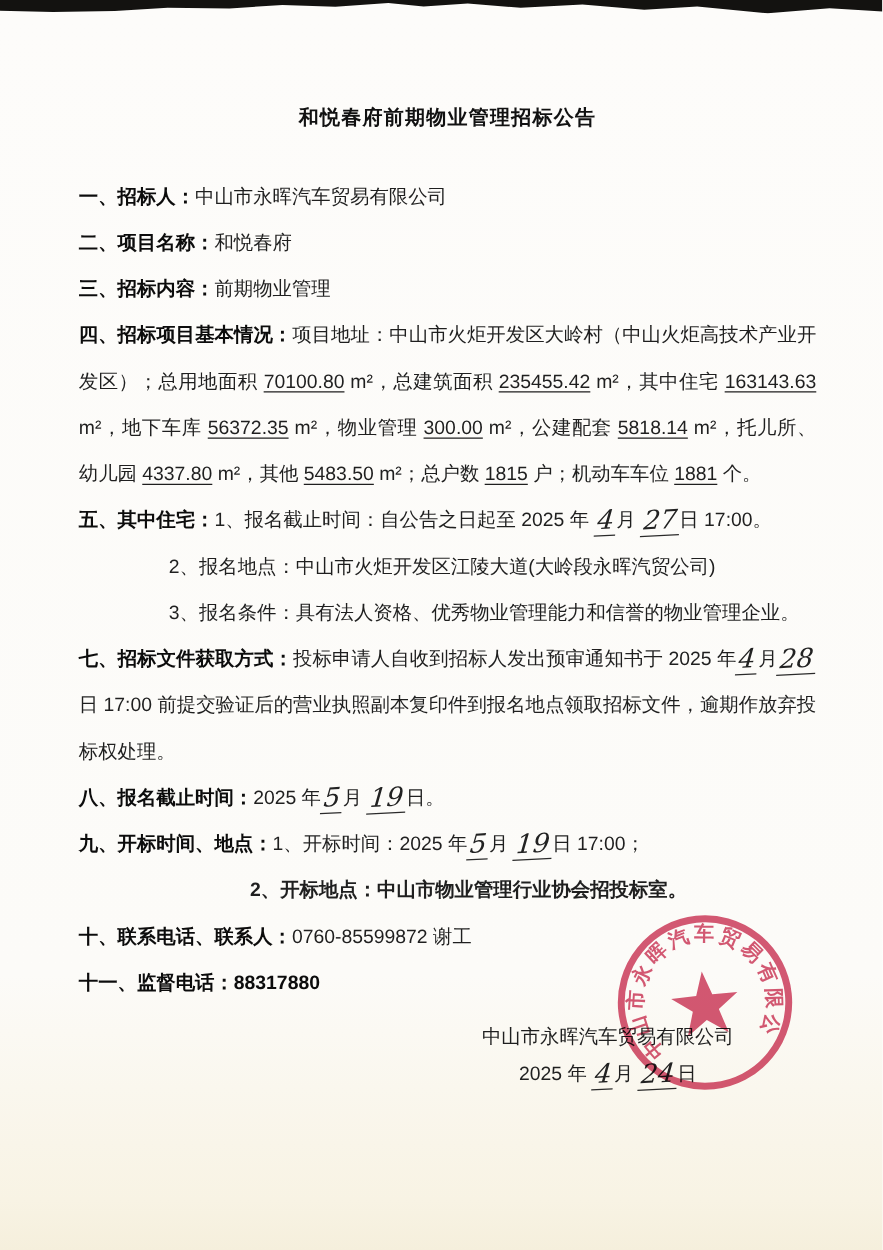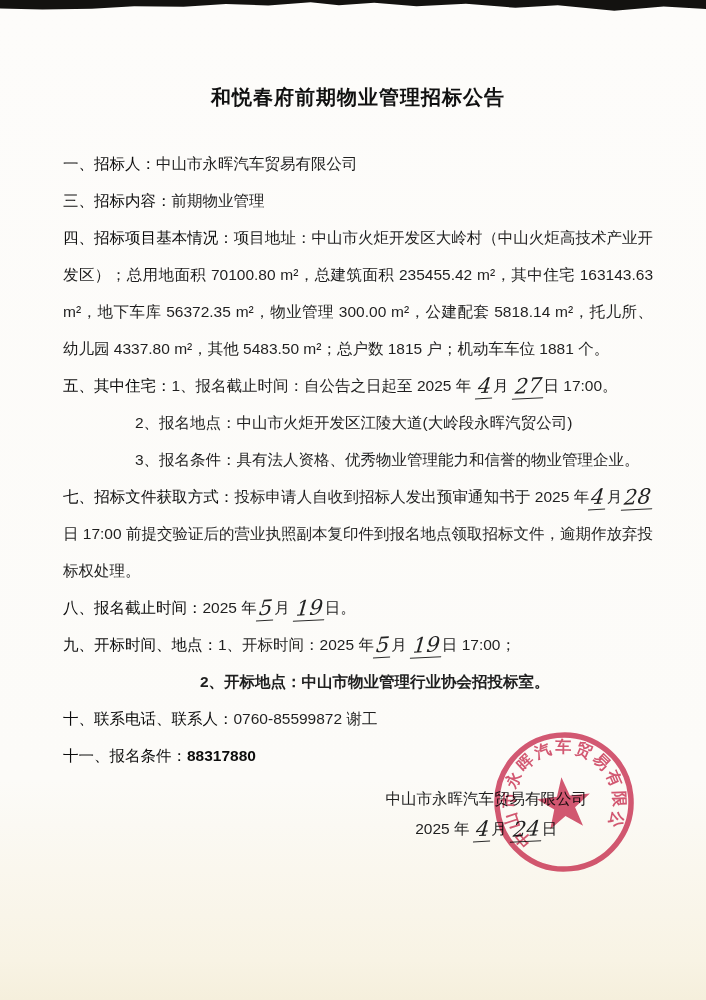--- a/index.html
+++ b/index.html
@@ -7,28 +7,28 @@
     width:706px;height:1000px;position:relative;overflow:hidden;
     font-family:"Liberation Sans",sans-serif;
     background:linear-gradient(180deg,#fdfcfa 0%,#fcfbf8 78%,#f8f3e4 96%,#f5efdc 100%);
   }
   .scan-band{
     position:absolute;top:0;left:0;width:706px;height:13px;background:#131210;
     clip-path:polygon(0 0,100% 0,100% 70%,94% 50%,87% 82%,79% 40%,73% 60%,66% 28%,59% 48%,53% 22%,48% 40%,44% 18%,38% 42%,32% 30%,26% 52%,19% 48%,13% 68%,6% 74%,0 66%);
   }
   .content{position:absolute;left:63px;top:0;width:590px;}
   h1.title{
-    margin:84px 0 34px 0;text-align:center;font-size:20px;letter-spacing:1px;
+    margin:84px 0 34px 0;text-align:center;font-size:16px;letter-spacing:1px;
     font-weight:700;color:#111;
   }
   p.line{margin:0;font-size:15.5px;line-height:37px;color:#1f1f1f;}
   p.just{text-align:justify;}
-  .lbl{font-weight:400;color:#0c0c0c;}
+  .lbl{font-weight:700;color:#0c0c0c;}
   .b{font-weight:700;color:#0c0c0c;}
-  .u{text-underline-offset:3px;}
+  .u{text-decoration:underline;text-underline-offset:3px;}
   .indent1{padding-left:72px;}
   .indent2{padding-left:137px;font-weight:bold;}
   .hw{
     font-family:"DejaVu Serif",serif;font-style:italic;font-size:21px;
     display:inline-block;transform:skewX(-8deg) rotate(-3deg);
     border-bottom:1.6px solid #2a2a2a;line-height:1;padding:0 2px 1px 2px;
     vertical-align:-2px;color:#222;
   }
   .sig{
     width:max-content;margin:10px 66px 0 auto;text-align:center;
@@ -45,40 +45,41 @@
 <body>
 
 <div class="scan-band"></div>
 
 <div class="content">
 
   <h1 class="title">和悦春府前期物业管理招标公告</h1>
 
   <p class="line"><span class="lbl">一、招标人：</span><span>中山市永晖汽车贸易有限公司</span></p>
 
+  <p class="line"><span class="lbl">二、项目名称：</span><span>和悦春府</span></p>
 
   <p class="line"><span class="lbl">三、招标内容：</span><span>前期物业管理</span></p>
 
   <p class="line just"><span class="lbl">四、招标项目基本情况：</span><span><span>项目地址：中山市火炬开发区大岭村（中山火炬高技术产业开发区）；总用地面积 </span><span class="u">70100.80</span><span> m²，总建筑面积 </span><span class="u">235455.42</span><span> m²，其中住宅 </span><span class="u">163143.63</span><span> m²，地下车库 </span><span class="u">56372.35</span><span> m²，物业管理 </span><span class="u">300.00</span><span> m²，公建配套 </span><span class="u">5818.14</span><span> m²，托儿所、幼儿园 </span><span class="u">4337.80</span><span> m²，其他 </span><span class="u">5483.50</span><span> m²；总户数 </span><span class="u">1815</span><span> 户；机动车车位 </span><span class="u">1881</span><span> 个。</span></span></p>
 
   <p class="line"><span class="lbl">五、其中住宅：</span><span><span>1、报名截止时间：自公告之日起至 2025 年 </span><span class="hw">4</span><span>月 </span><span class="hw">27</span><span>日 17:00。</span></span></p>
   <p class="line indent1">2、报名地点：中山市火炬开发区江陵大道(大岭段永晖汽贸公司)</p>
   <p class="line indent1">3、报名条件：具有法人资格、优秀物业管理能力和信誉的物业管理企业。</p>
 
 
   <p class="line just"><span class="lbl">七、招标文件获取方式：</span><span><span>投标申请人自收到招标人发出预审通知书于 2025 年</span><span class="hw">4</span><span>月</span><span class="hw">28</span><span>日 17:00 前提交验证后的营业执照副本复印件到报名地点领取招标文件，逾期作放弃投标权处理。</span></span></p>
 
   <p class="line"><span class="lbl">八、报名截止时间：</span><span><span>2025 年</span><span class="hw">5</span><span>月 </span><span class="hw">19</span><span>日。</span></span></p>
 
   <p class="line"><span class="lbl">九、开标时间、地点：</span><span><span>1、开标时间：2025 年</span><span class="hw">5</span><span>月 </span><span class="hw">19</span><span>日 17:00；</span></span></p>
   <p class="line indent2">2、开标地点：中山市物业管理行业协会招投标室。</p>
 
   <p class="line"><span class="lbl">十、联系电话、联系人：</span><span>0760-85599872 谢工</span></p>
 
-  <p class="line"><span class="lbl">十一、报名条件：</span><span class="b">88317880</span></p>
+  <p class="line"><span class="lbl">十一、监督电话：</span><span class="b">88317880</span></p>
 
   <div class="sig">
     <div>中山市永晖汽车贸易有限公司</div>
     <div><span>2025 年 </span><span class="hw">4</span><span>月 </span><span class="hw">24</span><span>日</span></div>
   </div>
 
 </div>
 
 <div class="seal">
   <svg width="148" height="148" viewBox="0 0 148 148">

